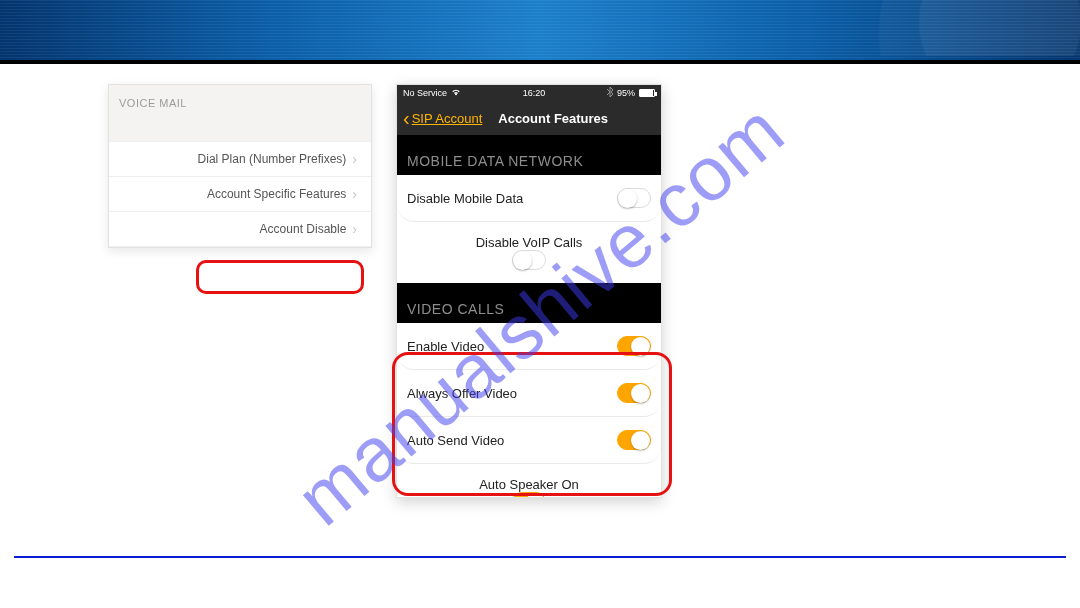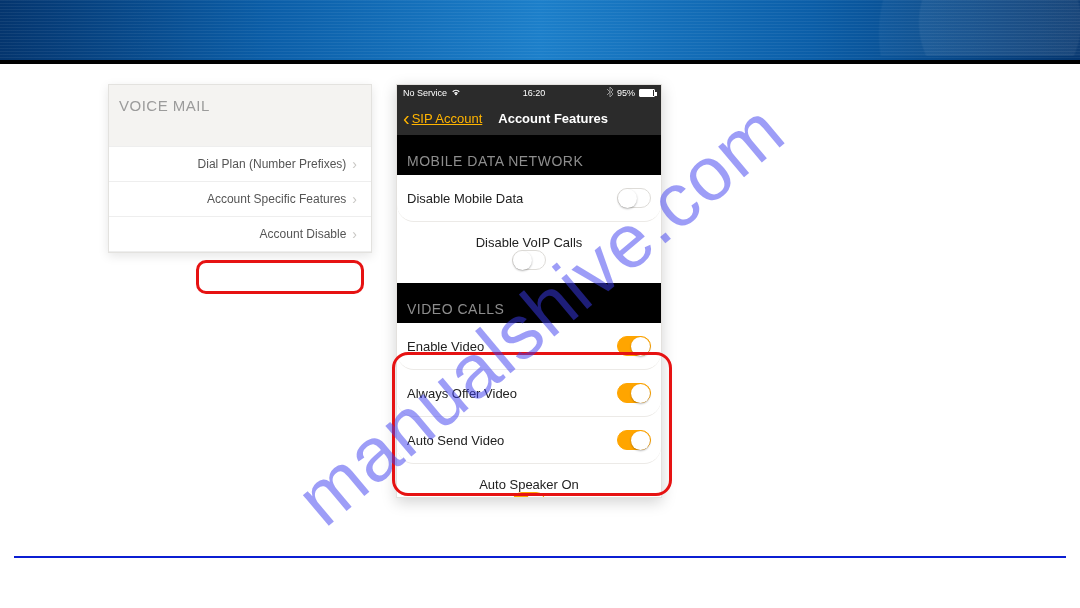--- a/index.html
+++ b/index.html
@@ -50,21 +50,21 @@
     }
 
     
     .left-panel {
       position:absolute; left:108px; top:20px; width:264px;
       background:#f4f3f1; border:1px solid #e3e2df;
       box-shadow: 0 3px 10px rgba(0,0,0,0.10);
     }
     .section-header {
       padding: 12px 10px 6px 10px;
-      font-size: 15px; letter-spacing: .5px;
+      font-size: 11px; letter-spacing: .5px;
       color:#9b9b9b;
     }
     .lp-row {
       background:#fff; border-top:1px solid #e6e5e2; border-bottom:1px solid #e6e5e2;
       padding: 10px 10px; font-size:13px; color:#222;
       display:flex; justify-content:space-between; align-items:center;
     }
     .lp-nav-group { background:#fff; margin-top:26px; }
     .lp-nav-row {
       padding: 10px 14px 10px 0; font-size:12px; color:#555;

